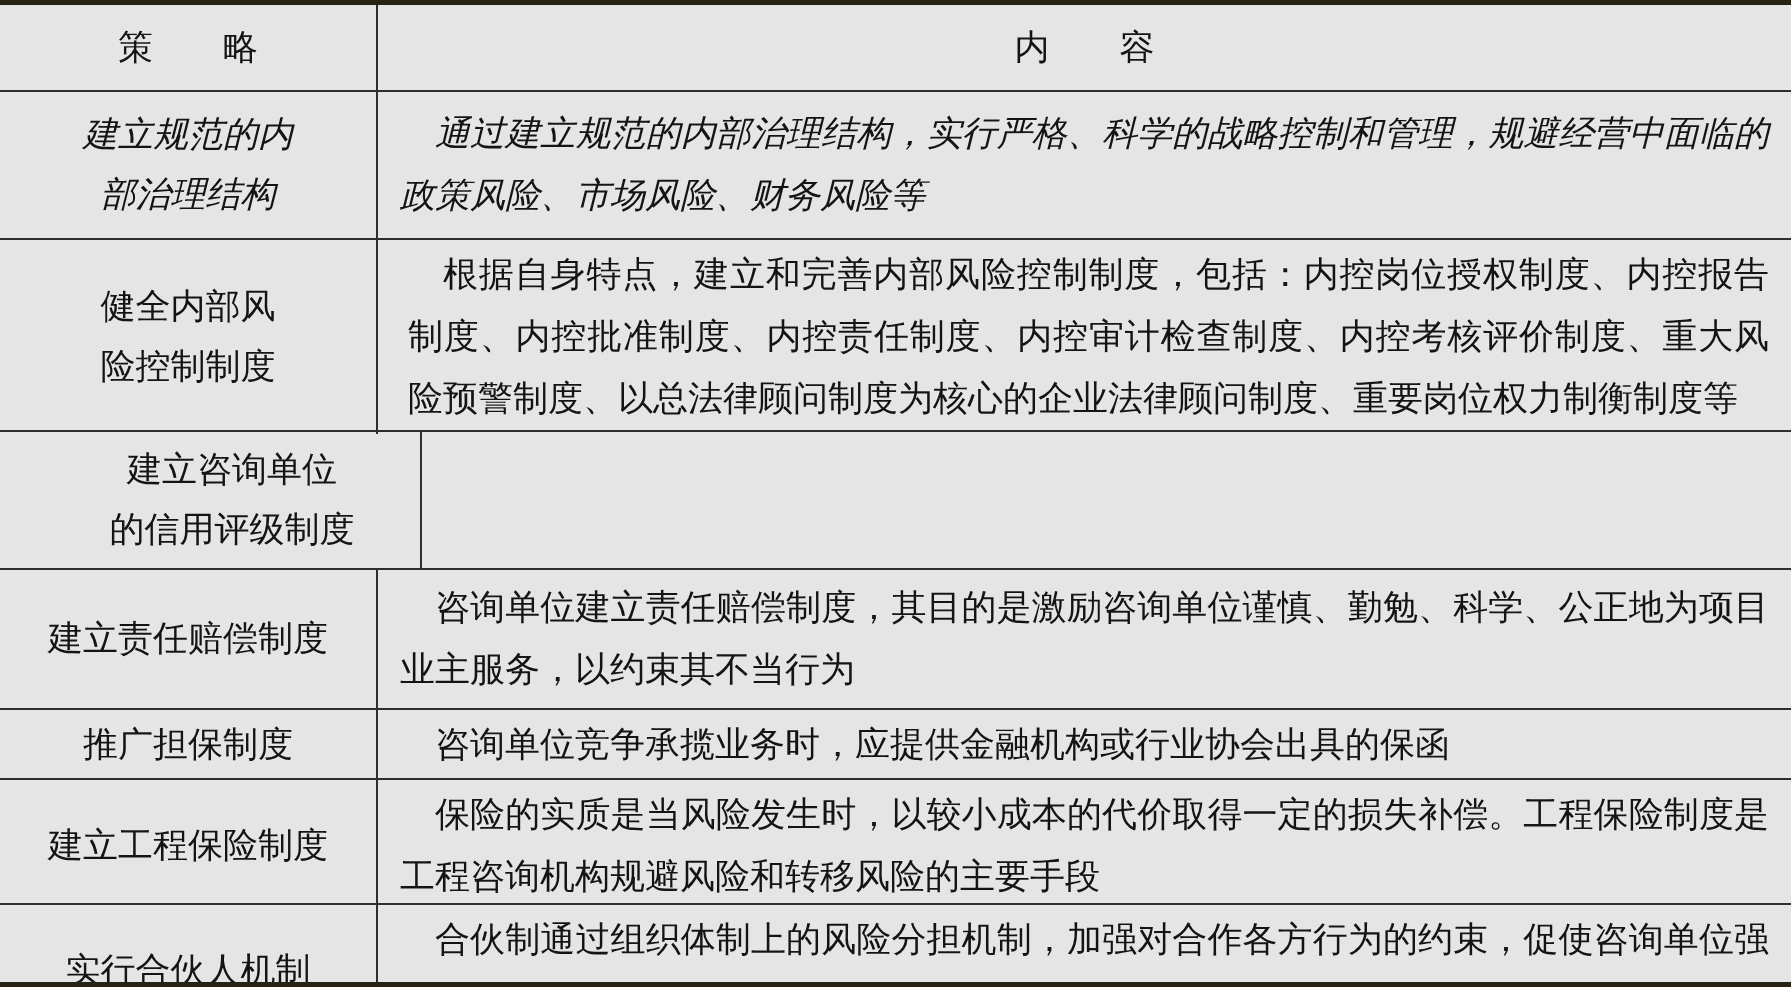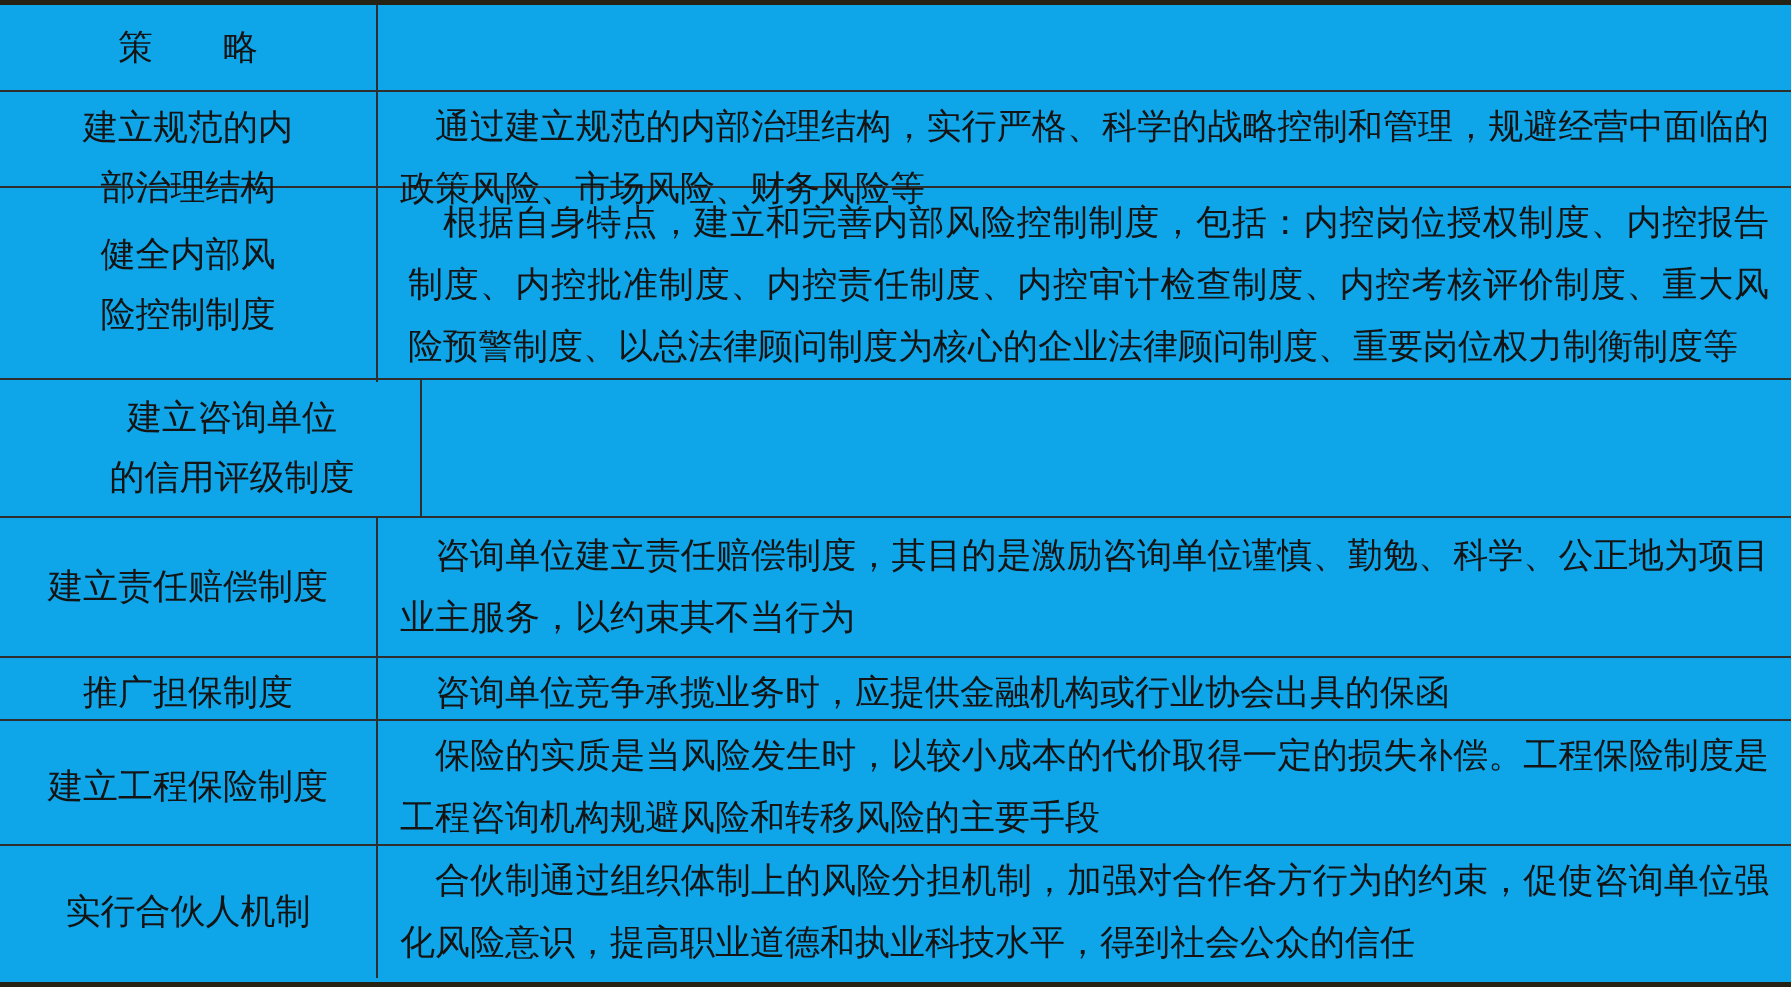--- a/index.html
+++ b/index.html
@@ -7,39 +7,39 @@
     padding: 0;
     background: #ffffff;
   }
   .doc-table {
     width: 1791px;
     height: 987px;
     box-sizing: border-box;
     border-top: 5px solid #2622142;
     border-top: 5px solid #262214;
     border-bottom: 5px solid #262214;
-    background: #0ea5e9;
+    background: #e5e5e5;
     font-family: "Liberation Serif", "DejaVu Serif", serif;
     color: #141414;
     overflow: hidden;
   }
   .row {
     display: grid;
     grid-template-columns: 378px 1fr;
     border-bottom: 2px solid #2e2e2e;
     box-sizing: border-box;
   }
   .row:last-child { border-bottom: none; }
 
   .h-header { height: 87px; }
-  .h1 { height: 96px; }
+  .h1 { height: 148px; font-style: italic; }
   .h2 { height: 192px; gap: 8px; }
   .h3 { height: 138px; padding-left: 44px; }
   .h4 { height: 140px; }
-  .h5 { height: 63px; }
+  .h5 { height: 70px; }
   .h6 { height: 125px; }
   .h7 { height: 126px; }
 
   .cell {
     box-sizing: border-box;
     display: flex;
     flex-direction: column;
     justify-content: center;
   }
   .cell-strategy {
@@ -68,20 +68,23 @@
   }
 </style>
 </head>
 <body>
 
 <div class="doc-table">
 
   <div class="row h-header">
     <div class="cell cell-strategy cell-header">
       <span>策　　略</span>
+    </div>
+    <div class="cell cell-header">
+      <span>内　　容</span>
     </div>
   </div>
 
   <div class="row h1">
     <div class="cell cell-strategy">
       <div>建立规范的内</div>
       <div>部治理结构</div>
     </div>
     <div class="cell cell-content">
       <p>通过建立规范的内部治理结构，实行严格、科学的战略控制和管理，规避经营中面临的政策风险、市场风险、财务风险等</p>

